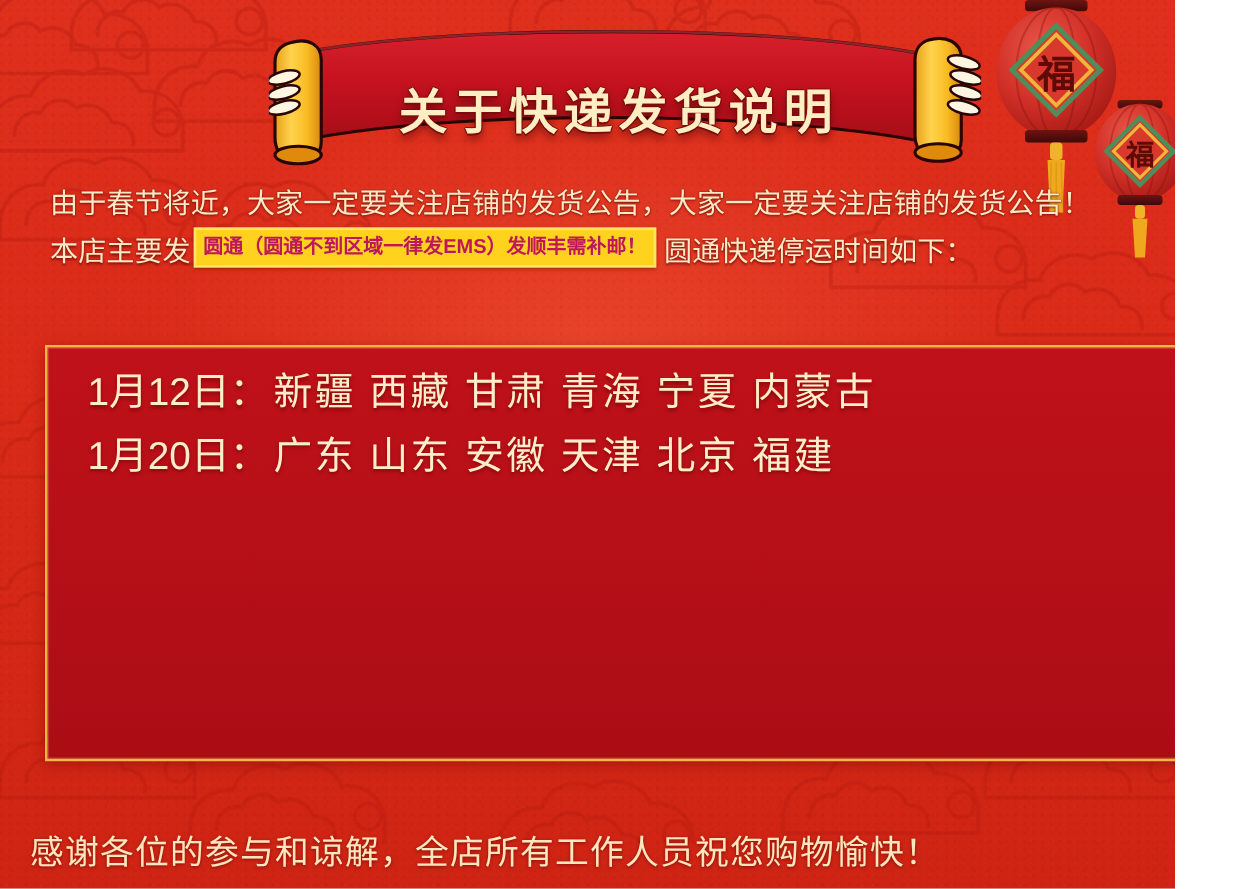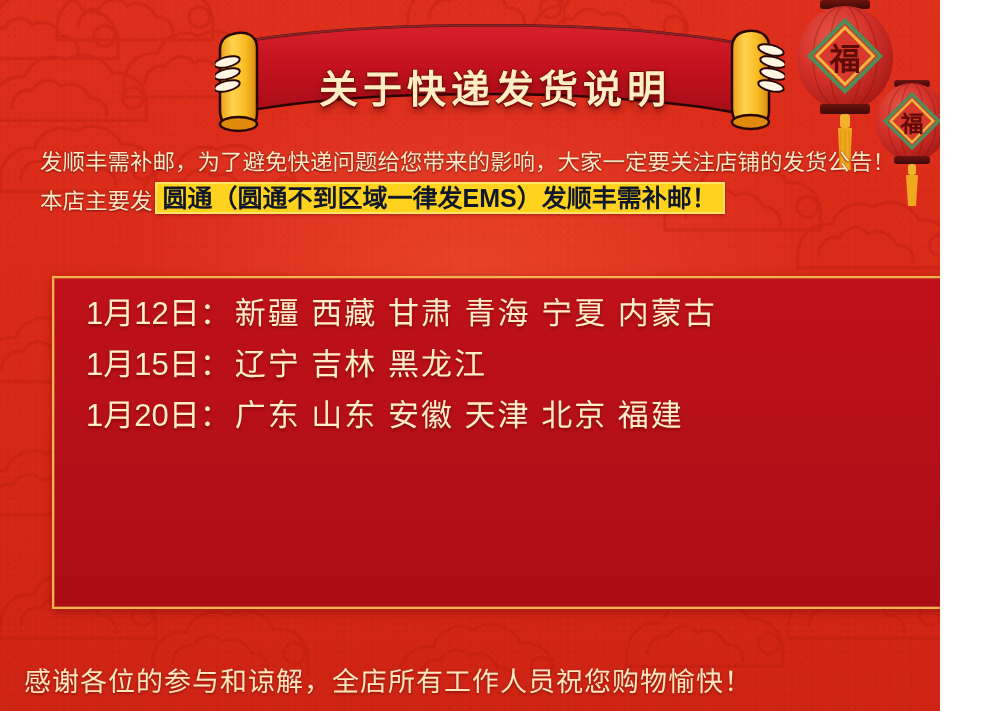--- a/index.html
+++ b/index.html
@@ -50,39 +50,38 @@
   .intro-line{
     font-size:22.5px; line-height:38px; color:#ffe9c2; white-space:nowrap;
     text-shadow:0 1px 2px rgba(110,9,9,.8), 0 0 1px rgba(120,10,10,.9);
     font-weight:500;
   }
   .intro-line.l2{ line-height:40px; display:flex; }
   .hl-box{
     display:inline-flex; align-items:center;
     background:#ffd21e;
     border:2px solid #ffe46a;
-    color:#0f172a;
+    color:#be185d;
     font-weight:bold;
     padding:0 6px;
     margin:0 6px 0 2px;
     height:32px;
     line-height:30px;
-    font-size:25px;
+    font-size:16px;
     text-shadow:none;
     box-shadow:0 1px 3px rgba(90,5,5,.45);
     white-space:nowrap;
   }
 
   
   .sched-box{
     position:absolute; left:36px; top:276px; width:918px; height:333px;
     background:linear-gradient(180deg,#bf1119 0%, #b50f18 55%, #ab0d15 100%);
     border:2px solid #f3b44a;
     box-shadow:0 0 0 1px rgba(255,214,130,.25) inset, 0 3px 10px rgba(90,4,4,.35);
-    margin-left:16px;
   }
   .sched-inner{ padding:10px 0 0 32px; }
   .sched-row{
     font-size:31px;
     line-height:51px;
     color:#ffeec9;
     white-space:nowrap;
     text-shadow:0 2px 3px rgba(90,4,4,.55);
     font-weight:500;
   }
@@ -240,36 +239,34 @@
       </g>
       <text x="122" y="138" font-size="23" font-weight="bold" fill="#5e0b08" text-anchor="middle" font-family="'DejaVu Sans',sans-serif">福</text>
       <g>
         <rect x="118" y="170" width="8" height="11" rx="3" fill="#f0b32a"></rect>
         <path d="M116,181 L128,181 L126,212 L118,212 Z" fill="#f0a81f"></path>
       </g>
     </g>
   </svg>
 
   <div class="intro">
-    <div class="intro-line">发顺丰需补邮，为了避免快递问题给您带来的影响，大家一定要关注店铺的发货公告！</div>
+    <div class="intro-line">由于春节将近，大家一定要关注店铺的发货公告，大家一定要关注店铺的发货公告！</div>
     <div class="intro-line l2">
       <span>本店主要发</span>
       <span class="hl-box">圆通（圆通不到区域一律发EMS）发顺丰需补邮！</span>
+      <span>圆通快递停运时间如下：</span>
     </div>
   </div>
 
   <div class="sched-box">
     <div class="sched-inner">
       <div class="sched-row">
         <span class="date">1月12日：</span><span class="regions">新疆  西藏  甘肃  青海  宁夏  内蒙古</span>
       </div>
       <div class="sched-row">
-        <span class="date">1月15日：</span><span class="regions">辽宁  吉林  黑龙江</span>
-      </div>
-      <div class="sched-row">
         <span class="date">1月20日：</span><span class="regions">广东  山东  安徽  天津  北京  福建</span>
       </div>
     </div>
   </div>
 
   <div class="foot2">感谢各位的参与和谅解，全店所有工作人员祝您购物愉快！</div>
 
 </div>
 
 </body></html>

